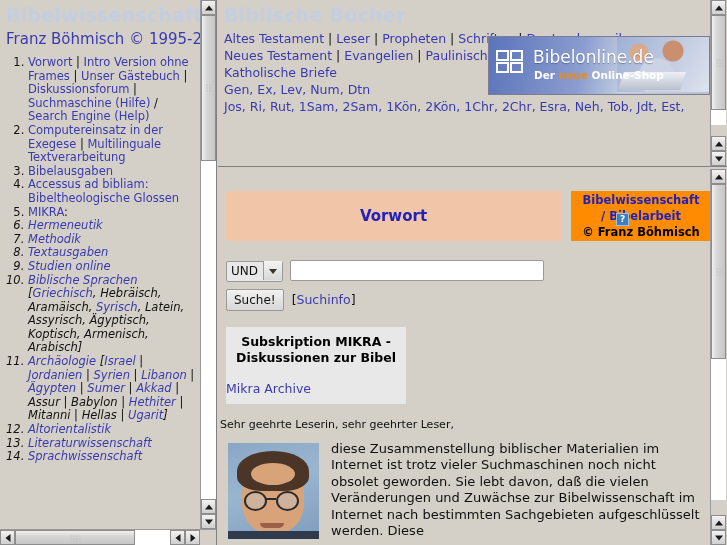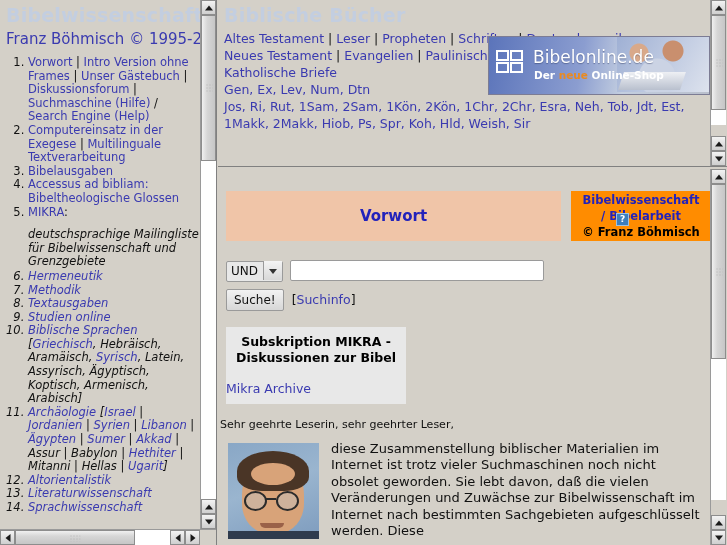--- a/index.html
+++ b/index.html
@@ -435,21 +435,20 @@
   <div class="frame" id="left-frame">
     <div id="left-content">
       <div class="page-heading">Bibelwissenschaft</div>
       <div class="author-line">Franz Böhmisch © 1995-2005</div>
       <ol class="navlist" id="nav-list">
           <li value="1"><a href="#">Vorwort</a><span class="plain"> | </span><a href="#">Intro</a><span class="plain"> </span><a href="#">Version ohne Frames</a><span class="plain"> | </span><a href="#">Unser Gästebuch</a><span class="plain"> | </span><a href="#">Diskussionsforum</a><span class="plain"> | </span><a href="#">Suchmaschine (Hilfe)</a><span class="plain"> / </span><a href="#">Search Engine (Help)</a></li>
           <li value="2"><a href="#">Computereinsatz in der Exegese</a><span class="plain"> | </span><a href="#">Multilinguale Textverarbeitung</a></li>
           <li value="3"><a href="#">Bibelausgaben</a></li>
           <li value="4"><a href="#">Accessus ad bibliam: Bibeltheologische Glossen</a></li>
           <li value="5"><a href="#">MIKRA</a><span class="plain">:</span></li>
-          <div class="mailinfo">deutschsprachige Mailingliste für Bibelwissenschaft und Grenzgebiete</div>
           <li value="6" class="italic"><a href="#">Hermeneutik</a></li>
           <li value="7" class="italic"><a href="#">Methodik</a></li>
           <li value="8" class="italic"><a href="#">Textausgaben</a></li>
           <li value="9" class="italic"><a href="#">Studien online</a></li>
           <li value="10" class="italic"><a href="#">Biblische Sprachen</a><span class="plain"> [</span><a href="#">Griechisch</a><span class="plain">, Hebräisch, Aramäisch, </span><a href="#">Syrisch</a><span class="plain">, Latein, Assyrisch, Ägyptisch, Koptisch, Armenisch, Arabisch]</span></li>
           <li value="11" class="italic"><a href="#">Archäologie</a><span class="plain"> [</span><a href="#">Israel</a><span class="plain"> | </span><a href="#">Jordanien</a><span class="plain"> | </span><a href="#">Syrien</a><span class="plain"> | </span><a href="#">Libanon</a><span class="plain"> | </span><a href="#">Ägypten</a><span class="plain"> | </span><a href="#">Sumer</a><span class="plain"> | </span><a href="#">Akkad</a><span class="plain"> | Assur | Babylon | </span><a href="#">Hethiter</a><span class="plain"> | Mitanni | Hellas | </span><a href="#">Ugarit</a><span class="plain">]</span></li>
           <li value="12" class="italic"><a href="#">Altorientalistik</a></li>
           <li value="13" class="italic"><a href="#">Literaturwissenschaft</a></li>
           <li value="14" class="italic"><a href="#">Sprachwissenschaft</a></li>
         </ol>
@@ -477,21 +476,20 @@
   </div>
 
   <div class="frame" id="right-top-frame">
     <div id="right-top-content">
       <div class="page-heading">Biblische Bücher</div>
       <div class="books" id="books-lines">
           <div style="white-space: normal;"><a href="#">Altes Testament</a><span class="plain"> | </span><a href="#">Leser</a><span class="plain"> | </span><a href="#">Propheten</a><span class="plain"> | </span><a href="#">Schriften</a><span class="plain"> | </span><a href="#">Deuterokanonika</a></div>
           <div style="white-space: normal;"><a href="#">Neues Testament</a><span class="plain"> | </span><a href="#">Evangelien</a><span class="plain"> | </span><a href="#">Paulinische Briefe</a><span class="plain"> | </span><a href="#">Pastoralbriefe</a><span class="plain"> | </span><a href="#">Katholische Briefe</a></div>
           <div style="white-space: nowrap;"><a href="#">Gen, Ex, Lev, Num, Dtn</a></div>
           <div style="white-space: nowrap;"><a href="#">Jos, Ri, Rut, 1Sam, 2Sam, 1Kön, 2Kön, 1Chr, 2Chr, Esra, Neh, Tob, Jdt, Est,</a></div>
-          <div style="white-space: nowrap;"><a href="#">1Makk, 2Makk, Hiob, Ps, Spr, Koh, Hld, Weish, Sir</a></div>
         </div>
 
       <div id="ad-banner">
         <span class="ad-logo">
           <i class="a"></i>
             <i class="b"></i>
             <i class="c"></i>
             <i class="d"></i>
         </span>
         <span class="ad-people"></span>

